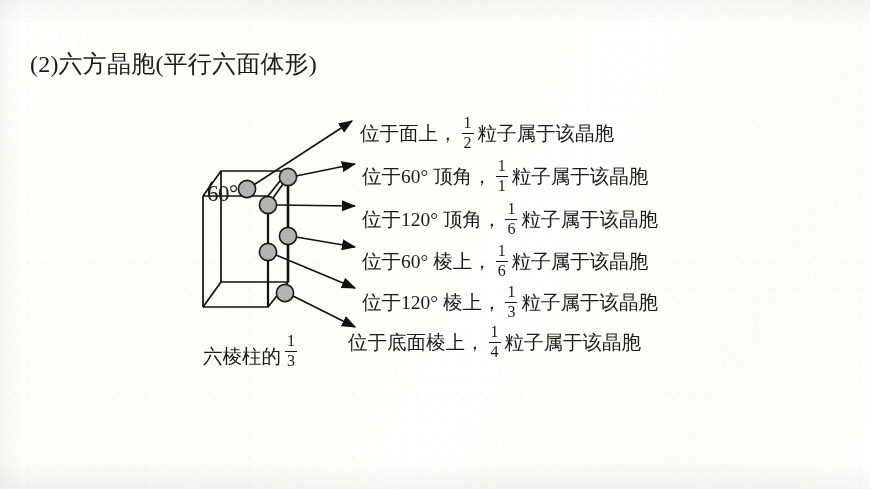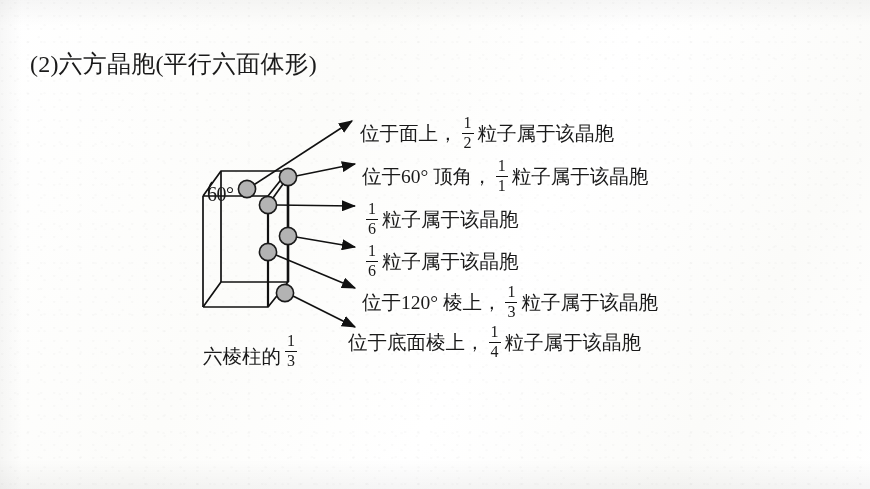--- a/index.html
+++ b/index.html
@@ -95,21 +95,21 @@
     top: 334px;
     font-size: 19.5px;
     line-height: 26px;
     display: flex;
     align-items: flex-end;
     white-space: nowrap;
   }
 
   .deg-label {
     position: absolute;
-    font-size: 20px;
+    font-size: 23px;
     line-height: 24px;
     letter-spacing: -0.5px;
     text-align: center;
   }
 </style>
 </head>
 <body>
 
 <div id="slide">
   <div class="edge-shade-top"></div>
@@ -178,28 +178,30 @@
   <div class="ann" style="left:362px; top:151px;">
     <span class="t">位于60°  顶角，</span>
     <span class="frac">
       <span class="num">1</span>
       <span class="den">1</span>
     </span>
     <span class="t">粒子属于该晶胞</span>
   </div>
 
   <div class="ann" style="left:362px; top:194px;">
+    <span class="t">位于120°  顶角，</span>
     <span class="frac">
       <span class="num">1</span>
       <span class="den">6</span>
     </span>
     <span class="t">粒子属于该晶胞</span>
   </div>
 
   <div class="ann" style="left:362px; top:236px;">
+    <span class="t">位于60°  棱上，</span>
     <span class="frac">
       <span class="num">1</span>
       <span class="den">6</span>
     </span>
     <span class="t">粒子属于该晶胞</span>
   </div>
 
   <div class="ann" style="left:362px; top:277px;font-family:Liberation Serif, serif;">
     <span class="t">位于120°  棱上，</span>
     <span class="frac">

